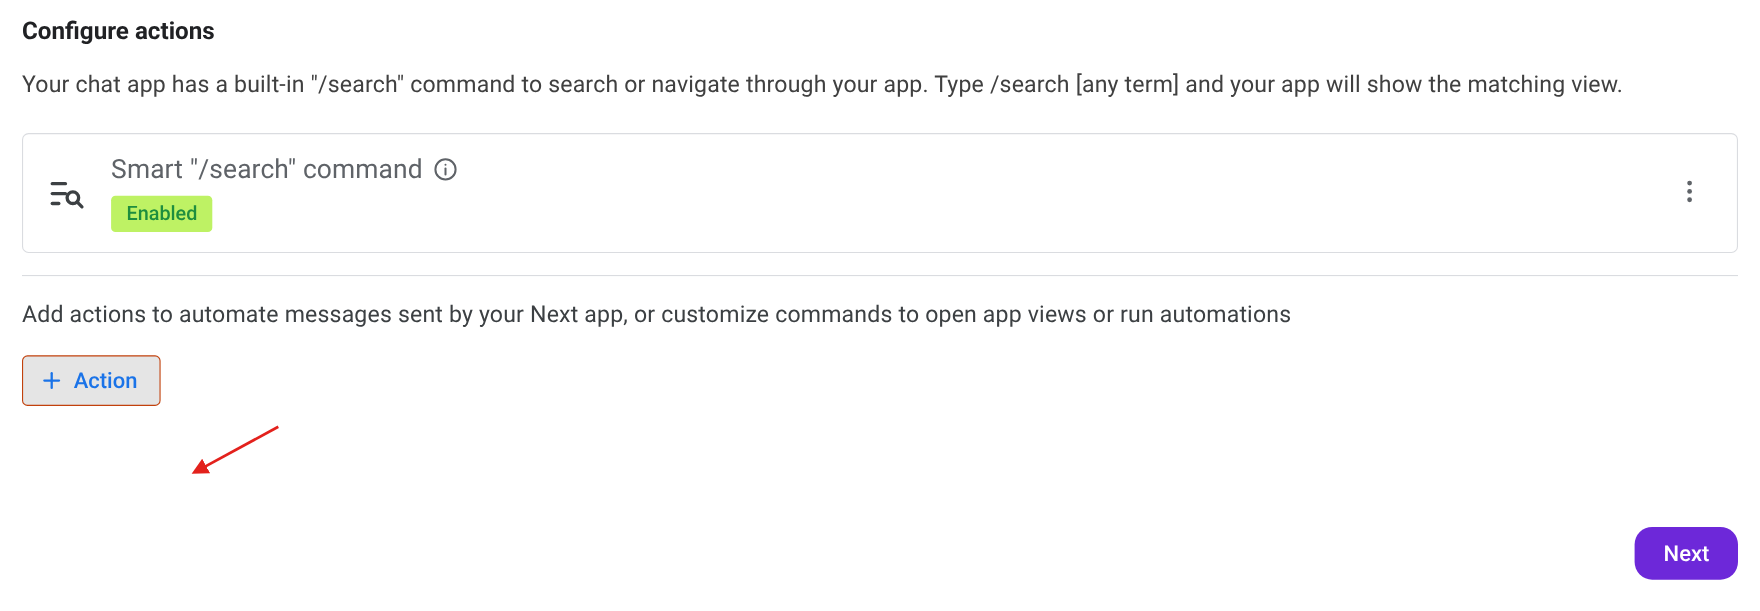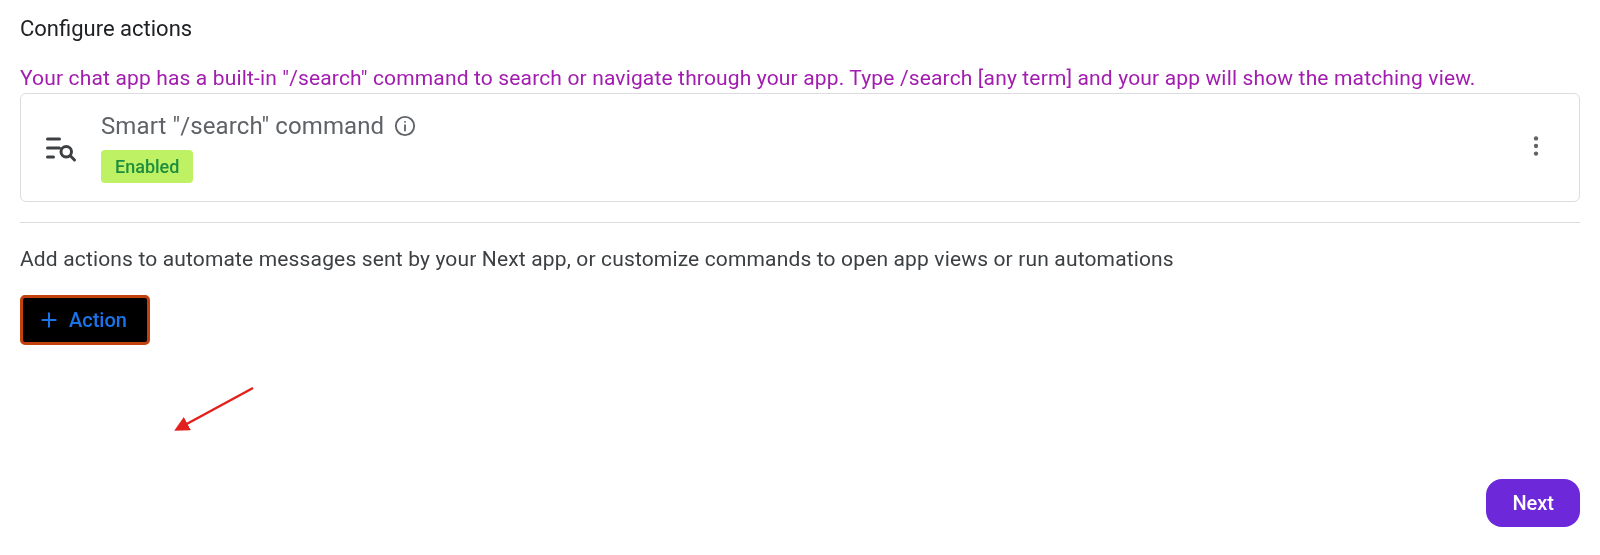--- a/index.html
+++ b/index.html
@@ -11,29 +11,30 @@
       font-family: 'Google Sans', Roboto, Arial, sans-serif;
       background: #fff;
       width: 1600px;
       height: 555px;
       padding: 16px 20px;
       color: #202124;
       position: relative;
     }
     .header {
       font-size: 22px;
-      font-weight: 400;
+      font-weight: 700;
       color: #202124;
       margin-bottom: 22px;
       letter-spacing: 0;
     }
     .description {
       font-size: 21px;
-      color: #a21caf;
+      color: #404040;
       line-height: 1.45;
+      margin-bottom: 28px;
       letter-spacing: 0.15px;
     }
     .card {
       border: 1px solid #dadce0;
       border-radius: 6px;
       padding: 18px 22px;
       display: flex;
       align-items: center;
       gap: 22px;
       margin-bottom: 20px;
@@ -94,22 +95,22 @@
     .add-description {
       font-size: 21px;
       color: #3c4043;
       margin-bottom: 24px;
       letter-spacing: 0.15px;
     }
     .action-btn {
       display: inline-flex;
       align-items: center;
       gap: 10px;
-      border: 3px solid #c2410c;
-      background: #000000;
+      border: 1px solid #c2410c;
+      background: #e5e5e5;
       color: #1a73e8;
       font-size: 20px;
       font-weight: 500;
       padding: 10px 20px 10px 16px;
       border-radius: 5px;
       cursor: pointer;
       font-family: inherit;
     }
     .plus-icon {
       display: inline-flex;

